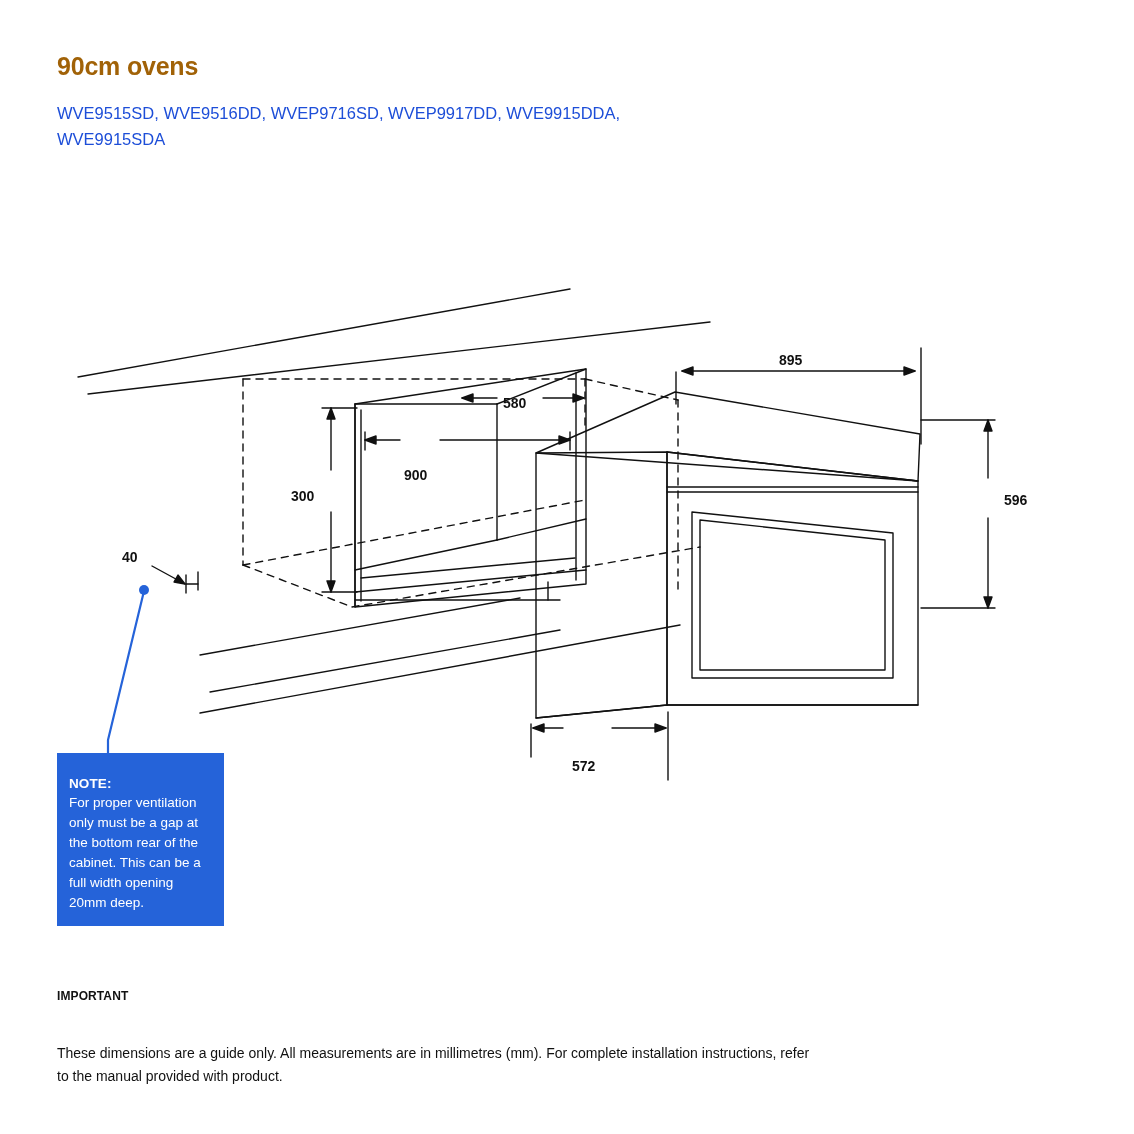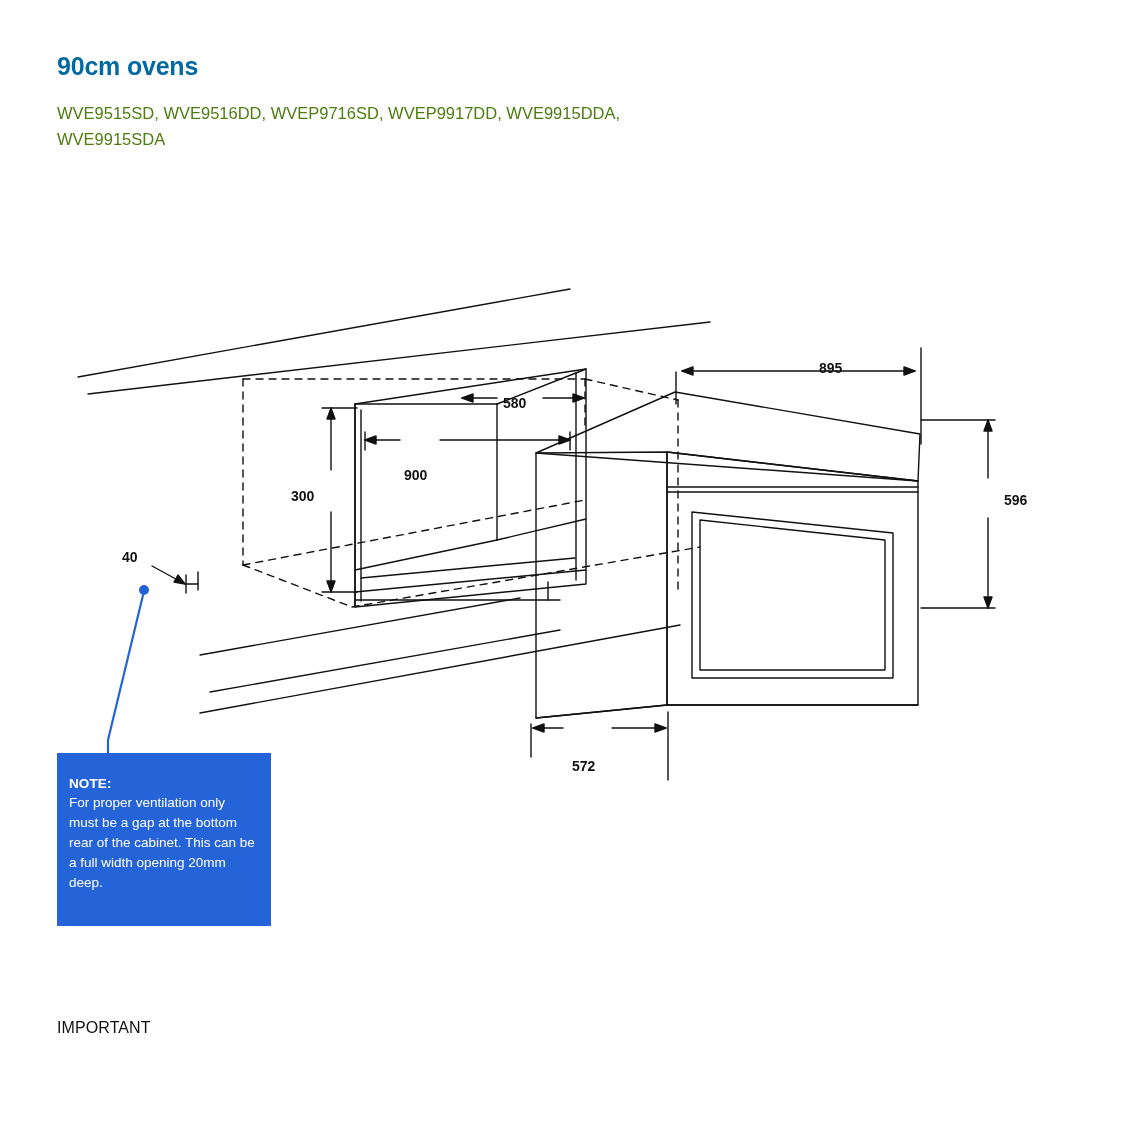--- a/index.html
+++ b/index.html
@@ -21,65 +21,65 @@
     width: 1134px;
     height: 1134px;
   }
   .title {
     position: absolute;
     left: 57px;
     top: 52px;
     font-size: 25px;
     font-weight: bold;
     letter-spacing: -0.2px;
-    color: #0369a1;
+    color: #a16207;
   }
   .models {
     position: absolute;
     left: 57px;
     top: 100px;
     width: 620px;
     font-size: 16.5px;
     line-height: 26px;
-    color: #4d7c0f;
+    color: #1d4ed8;
   }
   .diagram-svg {
     position: absolute;
     left: 0;
     top: 0;
     width: 1134px;
     height: 1134px;
   }
   .note-box {
     position: absolute;
     left: 57px;
     top: 753px;
-    width: 214px;
+    width: 167px;
     height: 173px;
     background: #2563d9;
     color: #ffffff;
     box-sizing: border-box;
     padding: 23px 14px 10px 12px;
   }
   .note-title {
     font-size: 13.5px;
     font-weight: bold;
     margin-bottom: 2px;
     letter-spacing: 0.1px;
   }
   .note-body {
     font-size: 13.5px;
     line-height: 20px;
   }
   .important-head {
     position: absolute;
     left: 57px;
-    top: 1019px;
-    font-size: 16px;
-    font-weight: normal;
+    top: 989px;
+    font-size: 12px;
+    font-weight: bold;
     letter-spacing: 0.1px;
   }
   .important-body {
     position: absolute;
     left: 57px;
     top: 1042px;
     width: 760px;
     font-size: 14px;
     line-height: 23px;
     color: #111111;
@@ -217,28 +217,29 @@
         <line x1="186" y1="584" x2="198" y2="584"></line>
       </g>
 
       <g>
         <path d="M144 591 L108 740 L108 753" stroke="#2563d9" stroke-width="2.2" fill="none"></path>
       </g>
       <circle cx="144" cy="590" r="5" fill="#2563d9" stroke="none"></circle>
     </g>
   </svg>
 
-  <div class="dim-label" style="left:779px; top:360px;margin-left:40px;">895</div>
+  <div class="dim-label" style="left:779px; top:352px;">895</div>
   <div class="dim-label" style="left:1004px; top:492px;">596</div>
   <div class="dim-label" style="left:572px; top:758px;">572</div>
   <div class="dim-label" style="left:291px; top:488px;">300</div>
   <div class="dim-label" style="left:404px; top:467px;">900</div>
   <div class="dim-label" style="left:503px; top:395px;">580</div>
   <div class="dim-label" style="left:122px; top:549px;">40</div>
 
   <div class="note-box">
     <div class="note-title">NOTE:</div>
     <div class="note-body">For proper ventilation only must be a gap at the bottom rear of the cabinet. This can be a full width opening 20mm deep.</div>
   </div>
 
   <div class="important-head">IMPORTANT</div>
+  <div class="important-body">These dimensions are a guide only. All measurements are in millimetres (mm). For complete installation instructions, refer to the manual provided with product.</div>
 
 </div>
 
 </body></html>

